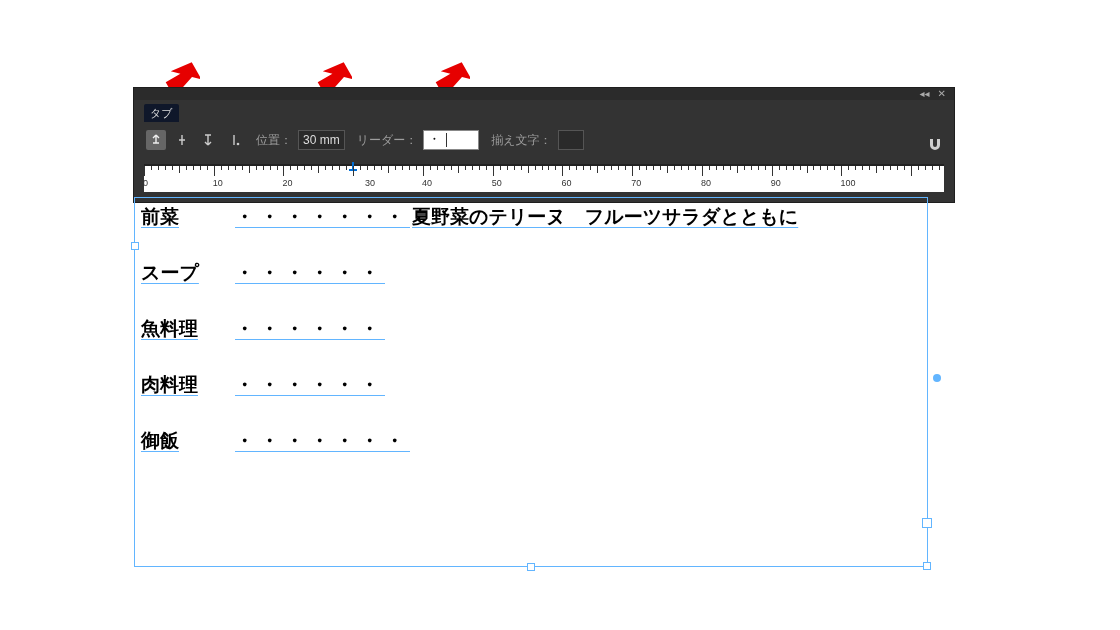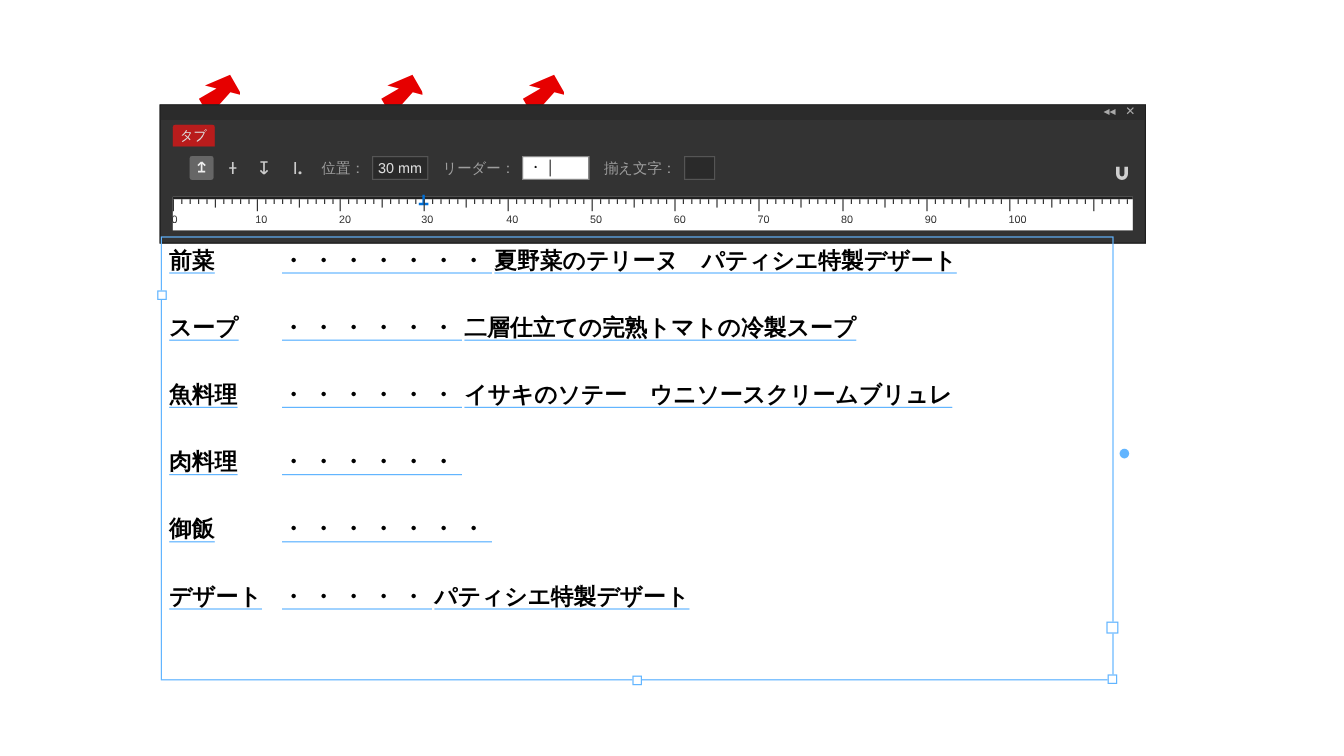--- a/index.html
+++ b/index.html
@@ -20,26 +20,26 @@
     border:1px solid #1e1e1e; font-size:12px;
   }
   .panel-top {
     height:12px; background:#2b2b2b; display:flex;
     justify-content:flex-end; align-items:center; gap:8px;
     padding-right:8px;
   }
   .mini-icon { color:#aaa; font-size:10px; line-height:1; cursor:pointer; }
   .panel-tabs { height:22px; padding:0 10px; display:flex; align-items:flex-end; }
   .tab {
-    height:18px; padding:2px 6px 0; background:#b91c1c;
+    height:18px; padding:2px 6px 0; background:#0f172a;
     color:#ddd; font-size:11px; border-radius:2px 2px 0 0;
   }
   .panel-controls {
     height:36px; display:flex; align-items:center; gap:6px;
-    padding:0 24px; position:relative;
+    padding:0 12px; position:relative;
   }
   .tabstop-btn {
     width:20px; height:20px; display:flex;
     align-items:center; justify-content:center;
     border-radius:2px; cursor:pointer;
   }
   .tabstop-btn.selected { background:#666; }
   .tabstop-btn svg { display:block; }
 
   .ctrl-label { color:#9e9e9e; font-size:12px; margin-left:6px; }
@@ -207,21 +207,21 @@
       <div class="tick min" style="left: 146.452px;"></div>
       <div class="tick min" style="left: 153.426px;"></div>
       <div class="tick min" style="left: 160.4px;"></div>
       <div class="tick min" style="left: 167.374px;"></div>
       <div class="tick mid" style="left: 174.348px;"></div>
       <div class="tick min" style="left: 181.322px;"></div>
       <div class="tick min" style="left: 188.296px;"></div>
       <div class="tick min" style="left: 195.27px;"></div>
       <div class="tick min" style="left: 202.243px;"></div>
       <div class="tick maj" style="left: 209.217px;"></div>
-      <div class="num" style="left: 208px;">30</div>
+      <div class="num" style="left: 222px;">30</div>
       <div class="tick min" style="left: 216.191px;"></div>
       <div class="tick min" style="left: 223.165px;"></div>
       <div class="tick min" style="left: 230.139px;"></div>
       <div class="tick min" style="left: 237.113px;"></div>
       <div class="tick mid" style="left: 244.087px;"></div>
       <div class="tick min" style="left: 251.061px;"></div>
       <div class="tick min" style="left: 258.035px;"></div>
       <div class="tick min" style="left: 265.009px;"></div>
       <div class="tick min" style="left: 271.983px;"></div>
       <div class="tick maj" style="left: 278.957px;"></div>
@@ -314,39 +314,32 @@
   <div class="handle" style="left:-4px; top:44px;"></div>
   <div class="handle outport" style="right:-5px; bottom:38px;"></div>
   <div class="handle" style="left:50%; bottom:-5px; margin-left:-4px;"></div>
   <div class="handle" style="right:-4px; bottom:-4px;"></div>
   <div class="dot" style="right:-14px; top:176px;"></div>
 
   <div class="content" id="menu-lines">
       <div class="line">
         <span class="col1">前菜</span>
         <span class="dots">・・・・・・・</span>
-        <span class="col2">夏野菜のテリーヌ　パティシエ特製デザート</span>
+        <span class="col2">夏野菜のテリーヌ　フルーツサラダとともに</span>
       </div>
       <div class="line">
         <span class="col1">スープ</span>
         <span class="dots">・・・・・・</span>
-        <span class="col2">二層仕立ての完熟トマトの冷製スープ</span>
       </div>
       <div class="line">
         <span class="col1">魚料理</span>
         <span class="dots">・・・・・・</span>
-        <span class="col2">イサキのソテー　ウニソースクリームブリュレ</span>
       </div>
       <div class="line">
         <span class="col1">肉料理</span>
         <span class="dots">・・・・・・</span>
       </div>
       <div class="line">
         <span class="col1">御飯</span>
         <span class="dots">・・・・・・・</span>
       </div>
-      <div class="line">
-        <span class="col1">デザート</span>
-        <span class="dots">・・・・・</span>
-        <span class="col2">パティシエ特製デザート</span>
-      </div>
     </div>
 </div>
 
 </body></html>

